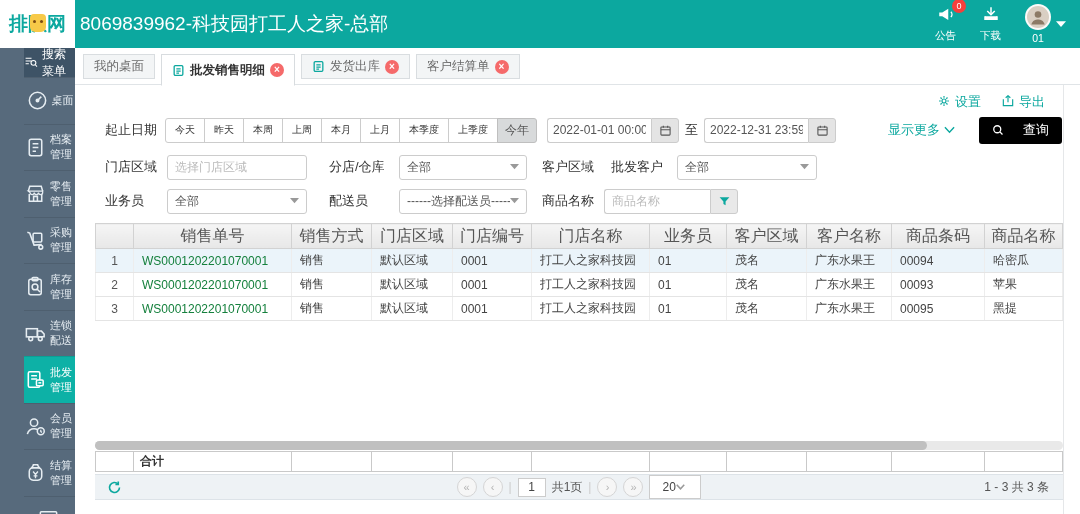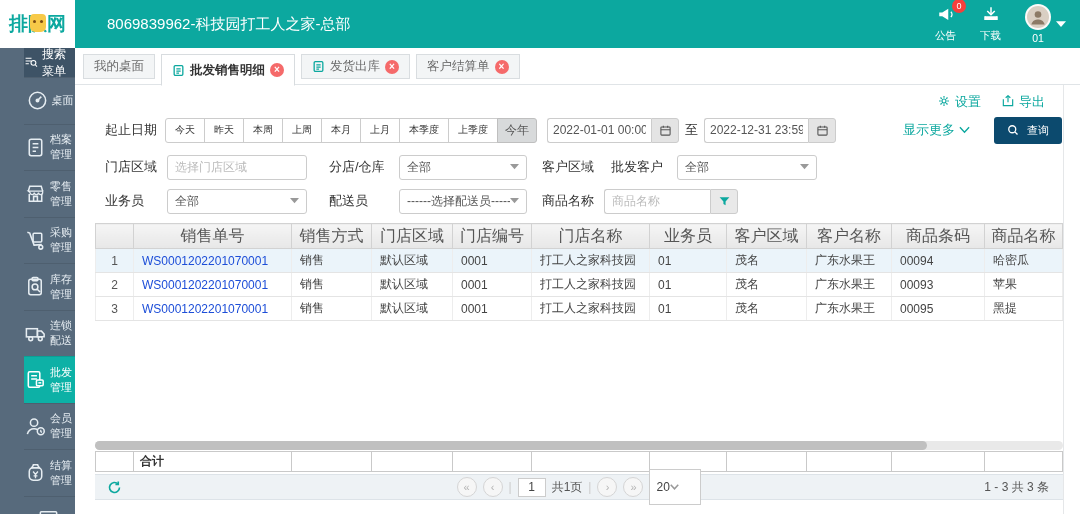--- a/index.html
+++ b/index.html
@@ -9,21 +9,21 @@
 
   
   .topbar { height:48px; background:#0ca89f; display:flex; align-items:center; flex:none; }
   .logo { width:75px; height:48px; background:#fff; position:relative; display:flex;
     align-items:center; justify-content:center; flex:none; }
   .logo-text { color:#0ca89f; font-weight:bold; font-size:19px; letter-spacing:0; z-index:1; }
   .mascot { position:absolute; left:30px; top:14px; width:16px; height:18px; background:#f7c948;
     border-radius:4px 4px 5px 5px; z-index:2; }
   .mascot::before { content:""; position:absolute; left:3px; top:6px; width:3px; height:3px;
     border-radius:50%; background:#7a4a12; box-shadow:7px 0 0 #7a4a12; }
-  .win-title { color:#fff; font-size:15px; margin-left:32px; }
+  .win-title { color:#fff; font-size:19px; margin-left:5px; }
   .top-right { margin-left:auto; display:flex; align-items:center; gap:24px; padding-right:14px; color:#fff; }
   .top-ico { display:flex; flex-direction:column; align-items:center; gap:2px; position:relative; cursor:pointer; }
   .top-ico .lbl { font-size:10.5px; }
   .badge { position:absolute; top:-6px; right:-10px; background:#f4403c; color:#fff; font-size:9px;
     min-width:14px; height:14px; line-height:14px; text-align:center; border-radius:8px; padding:0 3px; }
   .avatar-wrap { display:flex; align-items:flex-start; gap:5px; }
   .avatar-col { display:flex; flex-direction:column; align-items:center; gap:2px; }
   .avatar { width:26px; height:26px; border-radius:50%; background:#d9cfc3; border:2px solid rgba(255,255,255,.9);
     display:flex; align-items:center; justify-content:center; overflow:hidden; }
   .caret-wh { margin-top:10px; }
@@ -76,22 +76,22 @@
   .qbtn:last-child { border-radius:0 3px 3px 0; }
   .qbtn.sel { background:#d8dadb; border-color:#bfbfbf; }
   .datefield { display:flex; margin-left:10px; }
   .datefield input { width:104px; height:25px; border:1px solid #ccc; border-right:none; padding:0 5px;
     font-size:12px; color:#555; border-radius:3px 0 0 3px; outline:none; font-family:"Liberation Sans",sans-serif; }
   .cal-btn { width:28px; height:25px; background:#e4e4e4; border:1px solid #ccc; border-radius:0 3px 3px 0;
     display:flex; align-items:center; justify-content:center; cursor:pointer; color:#555; }
   .to-lbl { margin:0 6px; }
   .spacer-h { flex:1; }
   .more-link { display:flex; align-items:center; gap:4px; color:#0ca89f; cursor:pointer; margin-right:24px; }
-  .query-btn { height:27px; padding:0 13px; background:#0c4a6e; color:#fff; border:none; border-radius:3px;
-    font-size:11px; display:flex; align-items:center; gap:8px; cursor:pointer; margin-right:1px;
+  .query-btn { height:27px; padding:0 13px; background:#000000; color:#fff; border:none; border-radius:3px;
+    font-size:13px; display:flex; align-items:center; gap:19px; cursor:pointer; margin-right:1px;
     font-family:"Liberation Sans",sans-serif; }
   .f-input { height:25px; border:1px solid #ccc; border-radius:3px; padding:0 7px; font-size:12px;
     color:#555; outline:none; font-family:"Liberation Sans",sans-serif; }
   .f-input::placeholder { color:#bbb; }
   .sel { height:25px; border:1px solid #ccc; border-radius:3px; background:#fff; display:flex;
     align-items:center; padding:0 7px; font-size:12px; color:#555; cursor:pointer; }
   .sel .sel-txt { flex:1; white-space:nowrap; overflow:hidden; }
   .lab1 { width:54px; } .lab2 { width:62px; margin-left:22px; } .lab3 { width:54px; margin-left:15px; }
   .lab4 { width:56px; margin-left:15px; }
   .fld1 { width:140px; margin-left:8px; } .fld2 { width:128px; margin-left:8px; }
@@ -101,21 +101,21 @@
   .funnel-btn { width:28px; height:25px; background:#e9e9e9; border:1px solid #ccc;
     border-radius:0 3px 3px 0; display:flex; align-items:center; justify-content:center; cursor:pointer; }
 
   
   .grid { width:968px; margin-top:8px; border-collapse:collapse; table-layout:fixed; font-size:12px; flex:none; }
   .grid th { height:25px; background:linear-gradient(#f5f5f5,#e7e7e7); border:1px solid #d2d2d2;
     color:#555; font-weight:normal; font-size:16px; text-align:center; overflow:hidden; white-space:nowrap; }
   .grid td { height:24px; border:1px solid #ededed; border-bottom:1px solid #e4e4e4; color:#444;
     padding:0 0 0 8px; overflow:hidden; white-space:nowrap; }
   .grid td.num { text-align:center; padding:0; color:#555; }
-  .grid td.link { color:#1d4ed8; cursor:pointer; }
+  .grid td.link { color:#15803d; cursor:pointer; }
   .grid tr.hl { background:#ebf4fa; }
   .grid tr { background:#fff; }
 
   .spacer-v { flex:1; }
 
   
   .hscroll { width:968px; height:9px; background:#e9e9e9; border-radius:5px; flex:none; position:relative; cursor:pointer; }
   .hthumb { position:absolute; left:0; top:0; height:9px; width:86%; background:#c0c0c0; border-radius:5px; cursor:grab; }
 
   
@@ -128,22 +128,22 @@
     border-bottom:1px solid #dde3e8; display:flex; align-items:center; flex:none; position:relative;
     font-size:12px; color:#555; }
   .refresh { margin-left:12px; color:#0ca89f; cursor:pointer; display:flex; }
   .pager-center { position:absolute; left:0; right:0; display:flex; align-items:center;
     justify-content:center; gap:6px; }
   .pg-circle { width:20px; height:20px; border-radius:50%; border:1px solid #d5d5d5; background:#f6f6f6;
     color:#b3b3b3; font-size:11px; display:flex; align-items:center; justify-content:center; cursor:pointer; }
   .pg-sep { color:#ccc; }
   .pg-input { width:28px; height:19px; border:1px solid #ccc; background:#fff; text-align:center;
     font-size:12px; color:#444; outline:none; font-family:"Liberation Sans",sans-serif; }
-  .pg-size { height:36px; min-width:52px; border:1px solid #ccc; background:#fff; display:flex;
-    align-items:center; gap:0; padding:0 6px; cursor:pointer; color:#444; }
+  .pg-size { height:24px; min-width:52px; border:1px solid #ccc; background:#fff; display:flex;
+    align-items:center; gap:0; padding:0 12px; cursor:pointer; color:#444; }
   .range { margin-left:auto; margin-right:14px; color:#555; }
   .bottom-strip { height:14px; flex:none; }
 </style>
 </head>
 <body>
 
 <div class="app">
 
   <div class="topbar">
     <div class="logo">

